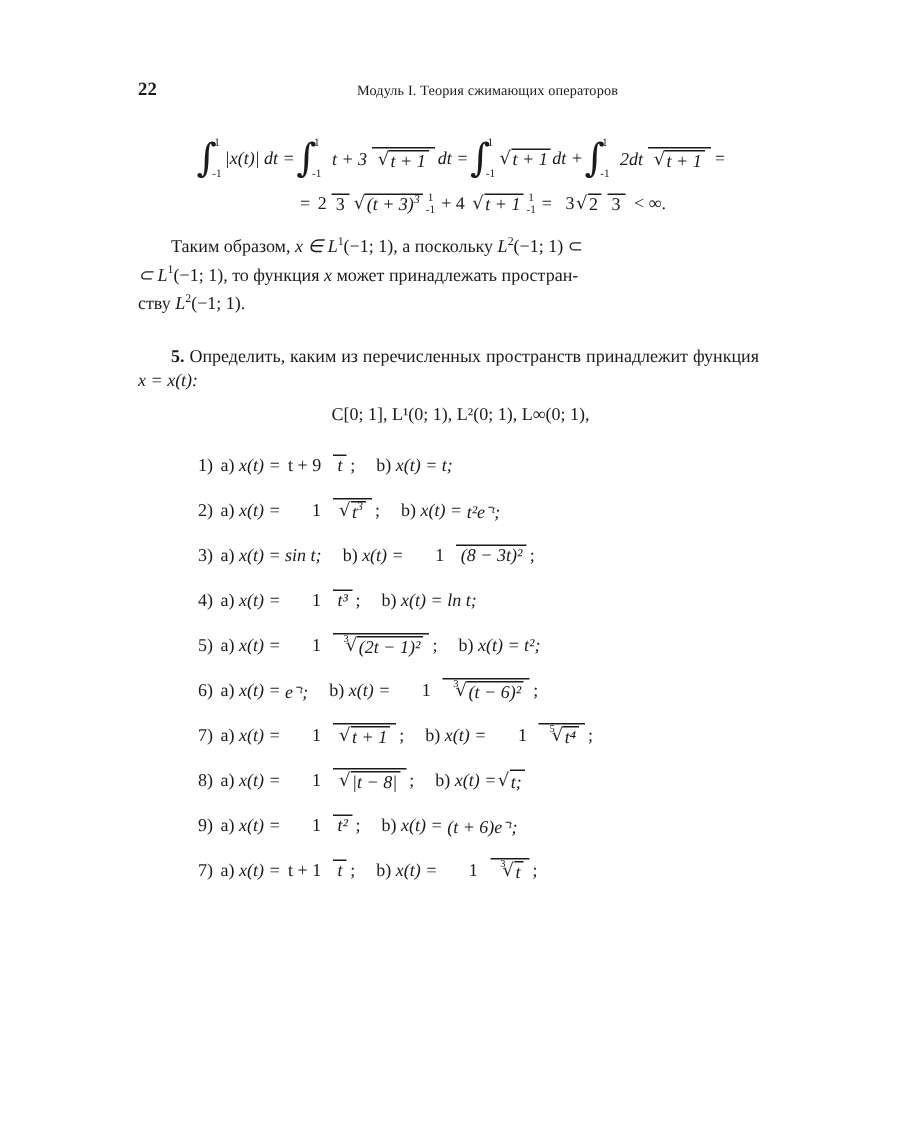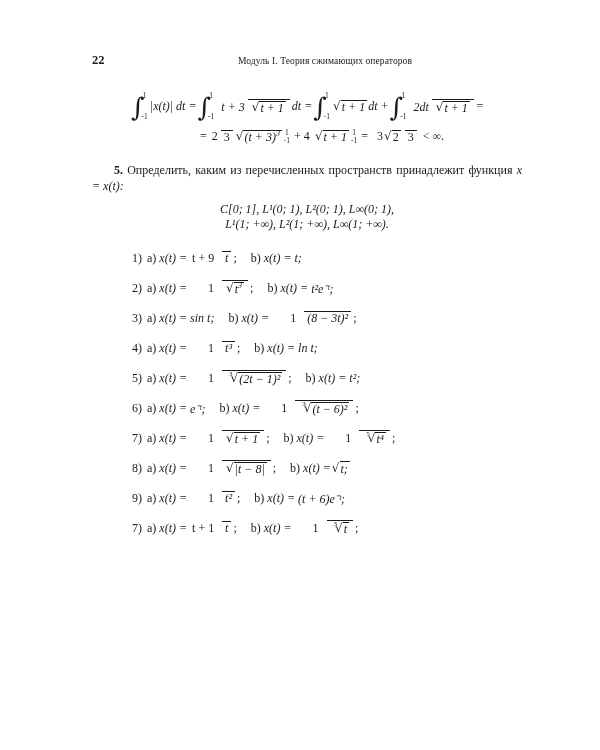--- a/index.html
+++ b/index.html
@@ -143,30 +143,29 @@
     line-height: 1.33;
     margin: 0 0 3px 0;
     text-align: justify;
     text-indent: 22px;
   }
   p.para.cont { text-indent: 0; }
 
   .task {
     font-size: 12px;
     line-height: 1.34;
-    margin: 18px 0 0 0;
+    margin: 18px 16px 0 0;
     text-align: justify;
     text-indent: 22px;
   }
   .spaces-list {
     text-align: center;
     font-size: 12px;
     line-height: 1.42;
     margin: 7px 0 2px 0;
-    font-style: italic;
   }
 
   .items {
     margin-top: 10px;
   }
   .item {
     display: flex;
     align-items: center;
     font-size: 12px;
     min-height: 30px;
@@ -284,29 +283,37 @@
         <span class="num upright"><span>3</span><span class="sqrt">
               <span class="radsym">√</span>
               <span class="rad">2</span>
             </span></span>
         <span class="den upright">3</span>
       </span>
       <span class="upright" style="margin-left:4px">&lt; ∞.</span>
     </div>
   </div>
 
+  <p class="para">
+    <span>Таким образом, </span><i>x ∈ L</i><sup class="sp">1</sup><span>(−1; 1), а поскольку </span><i>L</i><sup class="sp">2</sup><span>(−1; 1) ⊂</span>
+  </p>
+  <p class="para cont">
+    <i>⊂ L</i><sup class="sp">1</sup><span>(−1; 1), то функция </span><i>x</i><span> может принадлежать простран-</span>
+  </p>
+  <p class="para cont">
+    <span>ству </span><i>L</i><sup class="sp">2</sup><span>(−1; 1).</span>
+  </p>
 
   <p class="task">
     <b>5.</b>
     <span>Определить, каким из перечисленных пространств</span>
     <span>принадлежит функция </span><i>x = x(t):</i>
   </p>
 
   <div class="spaces-list">C[0; 1],  L¹(0; 1),  L²(0; 1),  L∞(0; 1),</div>
-  <div class="spaces-list" style="margin-top:-4px">L¹(1; +∞),  L²(1; +∞),  L∞(1; +∞).</div>
 
   <div class="items">
 
     <div class="item">
       <span class="num">1)</span>
       <span class="part">
         <span class="lbl">a)</span>
         <span>x(t) =</span>
         <span class="frac">
             <span class="num">t + 9</span>

